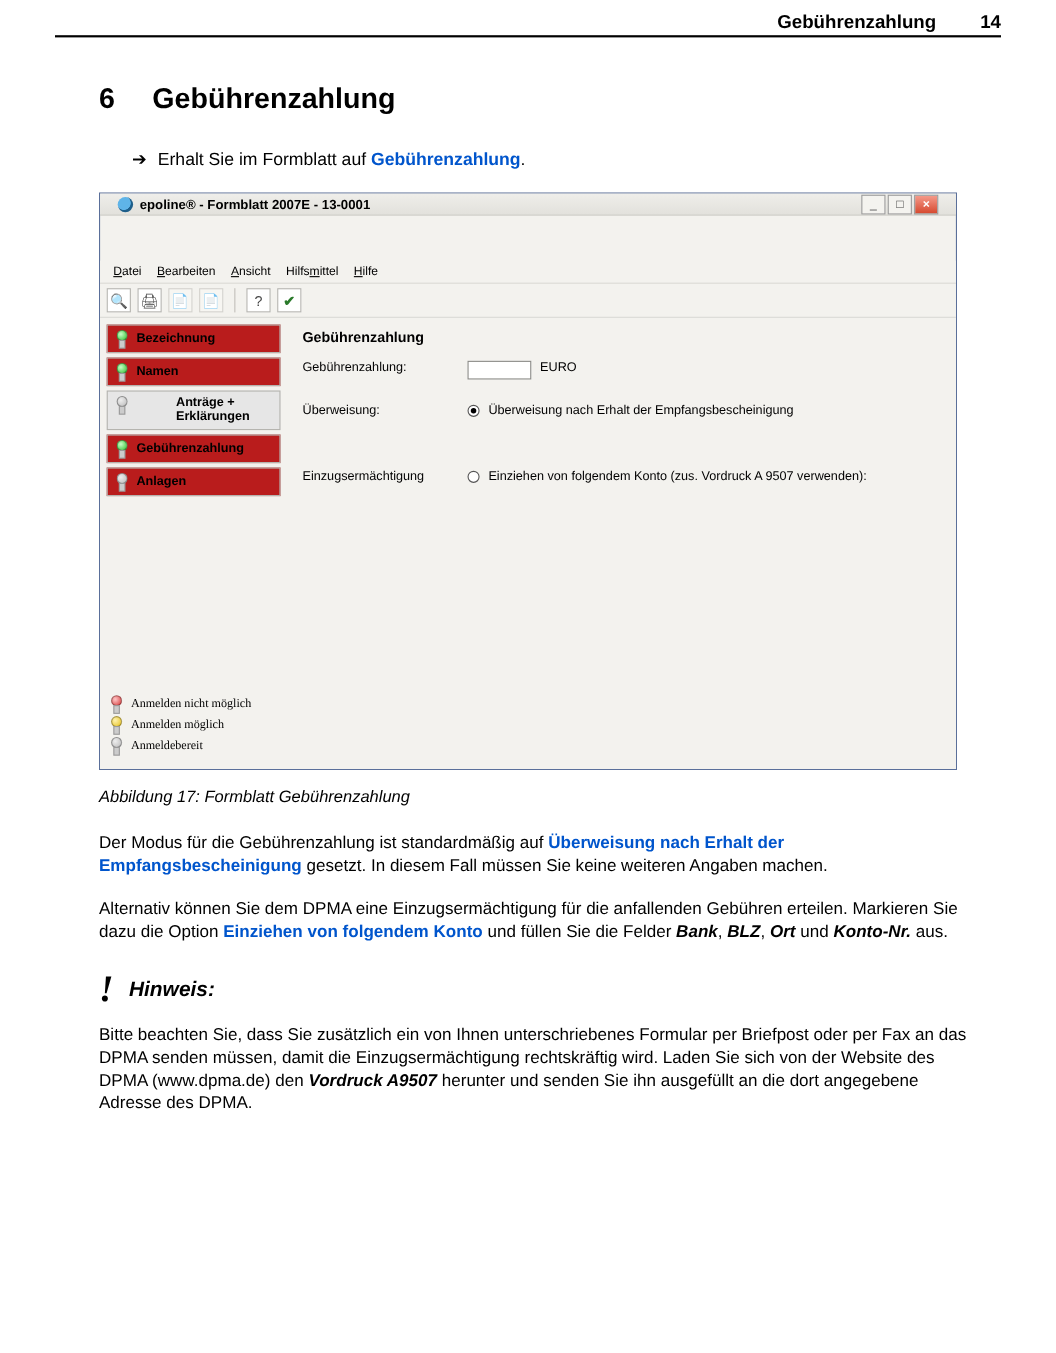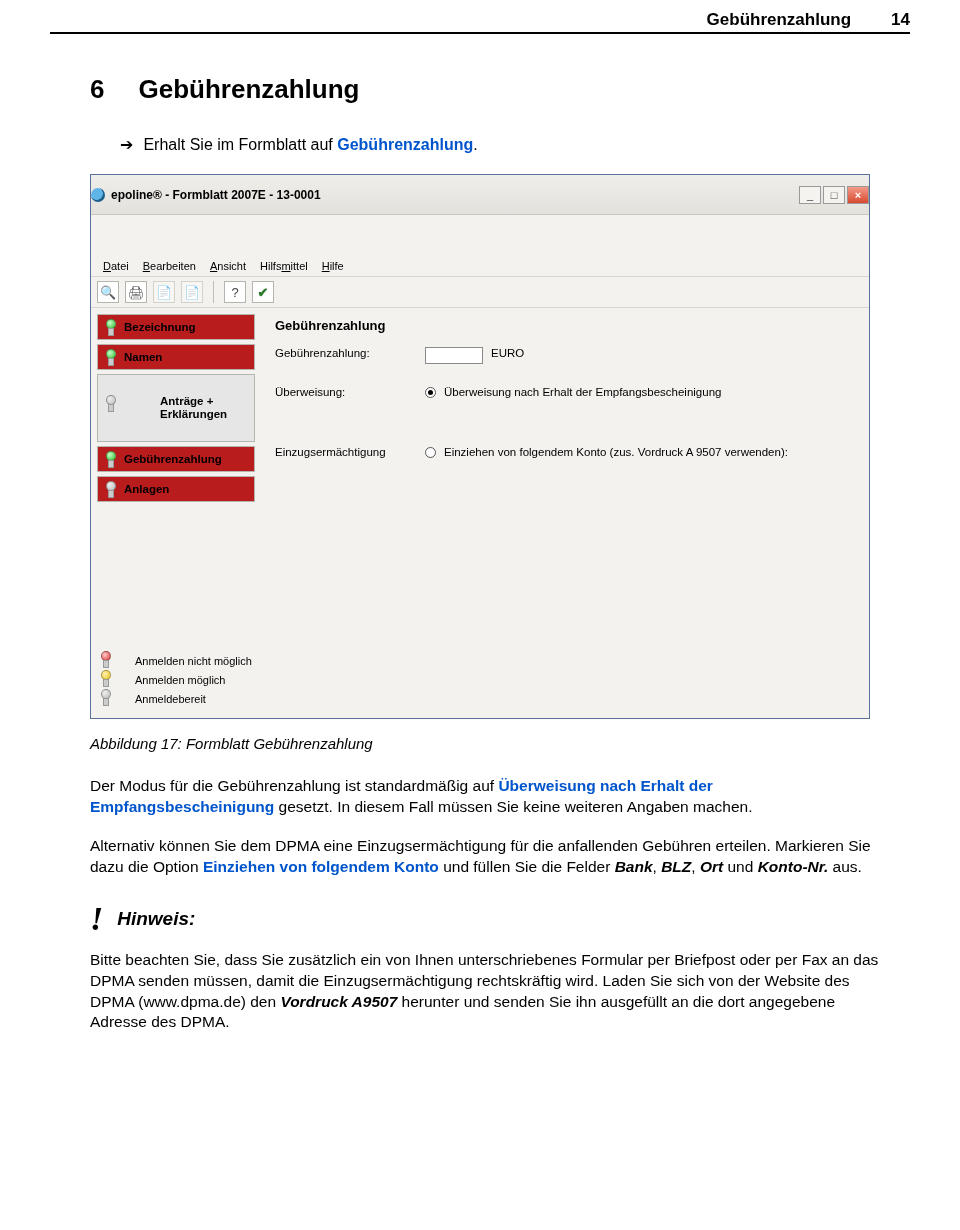--- a/index.html
+++ b/index.html
@@ -41,25 +41,25 @@
 
   
   .window {
     margin-left: 40px;
     width: 780px;
     border: 1px solid #5a6f9a;
     background: #f3f2ee;
     font-family: Tahoma, Arial, sans-serif;
   }
   .titlebar {
-    height: 40px;
+    height: 20px;
     background: linear-gradient(#efeeea, #e2e1dc);
     display: flex;
     align-items: center;
-    padding: 0 0;
+    padding: 0 16px;
     border-bottom: 1px solid #c8c7c2;
   }
   .app-icon {
     width: 14px; height: 14px;
     background: radial-gradient(circle at 40% 40%, #5fb4e8 0 50%, #1d5e8a 55% 100%);
     border-radius: 50%;
     margin-right: 6px;
   }
   .titlebar .title { font-weight: bold; font-size: 12px; flex: 1; }
   .win-btns { display: flex; gap: 2px; }
@@ -113,21 +113,21 @@
   }
   .side-item {
     display:flex; align-items:center; gap:8px;
     padding:4px 6px;
     font-size:11.5px;
     background:#b91c1c;
     border:1px solid #b5b4af;
     margin-bottom:4px;
     font-weight:bold;
   }
-  .side-item.multi { align-items:flex-start; line-height:1.15; padding:20px 6px;gap:44px;}
+  .side-item.multi { align-items:flex-start; line-height:1.15; padding:4px 6px;gap:44px;}
   .side-item.active { background:#e6e6e6; }
   .bulb {
     width:12px; height:16px; position:relative;
   }
   .bulb::before{
     content:""; position:absolute; top:0; left:2px; width:8px; height:8px;
     border-radius:50%;
     background: var(--bulb,#bbb);
     border:1px solid rgba(0,0,0,.3);
   }
@@ -135,21 +135,21 @@
     content:""; position:absolute; top:9px; left:4px; width:4px; height:6px;
     background:#ccc; border:1px solid rgba(0,0,0,.25);
   }
   .bulb.green{ --bulb: radial-gradient(circle at 35% 35%, #c8ffc8, #2fbf2f); }
   .bulb.red  { --bulb: radial-gradient(circle at 35% 35%, #ffc8c8, #d63a3a); }
   .bulb.yellow{ --bulb: radial-gradient(circle at 35% 35%, #fff2b0, #e6c21f); }
   .bulb.grey { --bulb: radial-gradient(circle at 35% 35%, #eee, #bbb); }
 
   .side-spacer{ flex:1; }
   .legend{ font-size:11px; padding:4px 2px; }
-  .legend-row{ display:flex; align-items:flex-end; gap:24px; margin:3px 0;}
+  .legend-row{ display:flex; align-items:center; gap:8px; margin:3px 0;font-family:Liberation Serif, serif;}
 
   .content{
     flex:1;
     padding:10px 14px;
     font-size:11.5px;
     background:#f3f2ee;
   }
   .content h4{ margin:0 0 14px 0; font-size:13px; font-weight:bold;}
   .row{ display:flex; align-items:flex-start; margin-bottom:22px;}
   .row .lab{ width:150px;}

